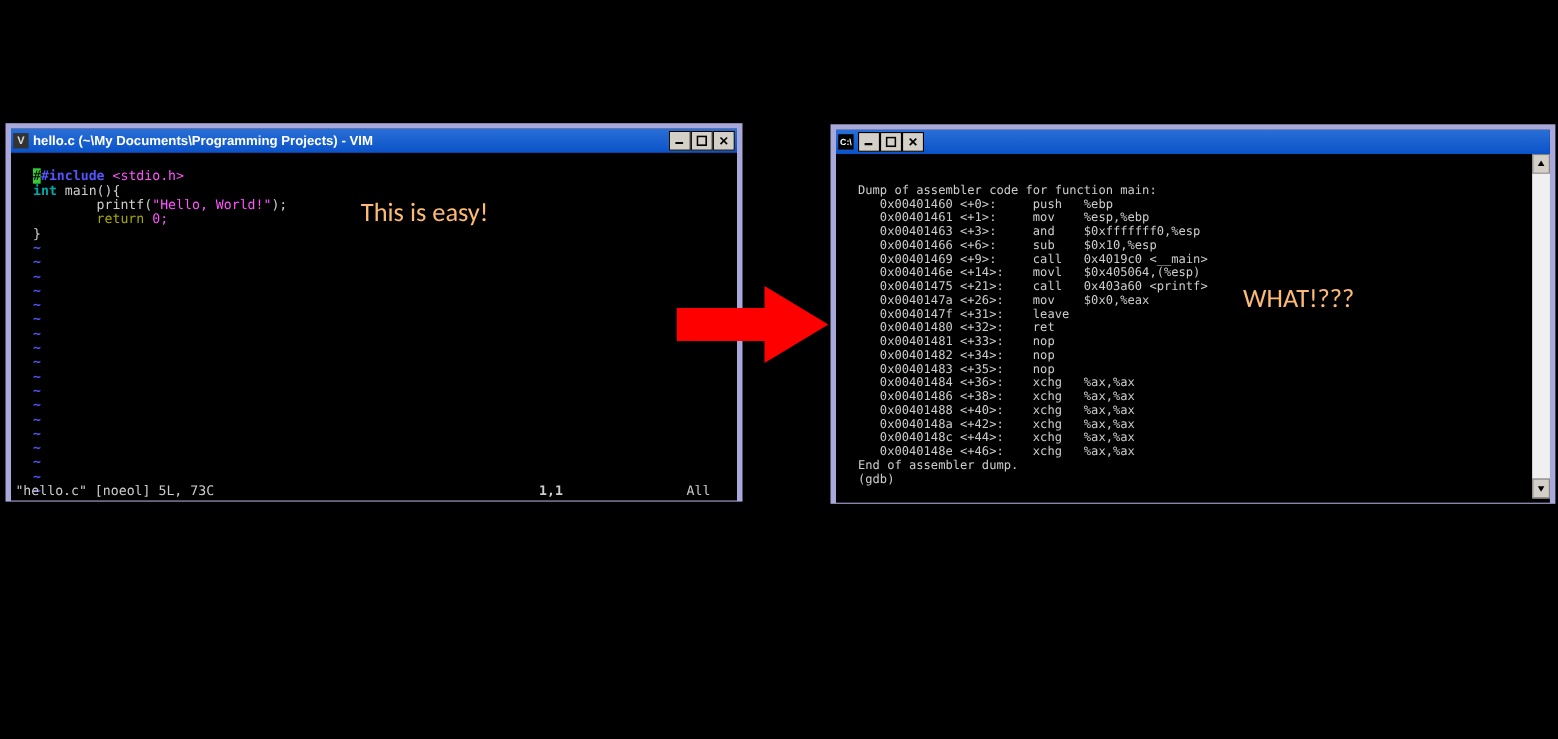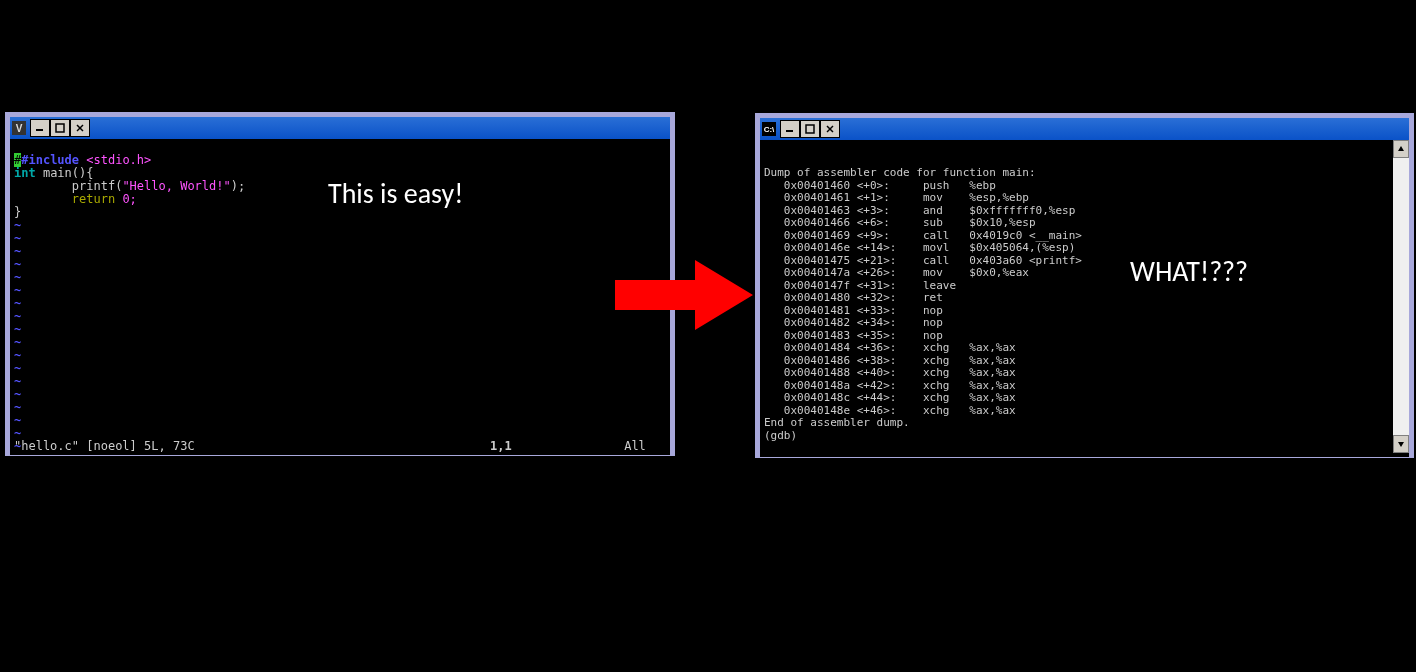--- a/index.html
+++ b/index.html
@@ -60,21 +60,21 @@
     display: flex;
     align-items: center;
     justify-content: center;
     cursor: pointer;
     font-family: Tahoma, sans-serif;
   }
   .content {
     position: relative;
     background: #000;
     height: calc(100% - 22px);
-    padding: 2px 4px;
+    padding: 2px 20px;
     font-size: 12px;
     line-height: 13px;
     white-space: pre;
     color: #ccc;
   }
   .scrollbar-v {
     position: absolute;
     right: 0;
     top: 22px;
     bottom: 0;
@@ -97,23 +97,23 @@
 
   
   .kw-blue { color: #5454ff; font-weight:bold;}
   .kw-cyan { color: #00a8a8; font-weight:bold;}
   .kw-yellow { color: #a8a800; }
   .str-magenta { color: #ff54ff; }
   .tilde { color: #5454ff; font-weight:bold; display:block;}
   .cursor-block { background:#33cc33; color:#000;}
   .annotation {
     position: absolute;
-    color: #ffffff;
+    color: #fdba74;
     font-family: Calibri, Arial, sans-serif;
-    font-size: 28px;
+    font-size: 24px;
   }
   .statusbar {
     position:absolute;
     bottom:2px;
     left:4px;
     right:4px;
     color:#ccc;
     font-size:12px;
     display:flex;
   }
@@ -129,20 +129,21 @@
   }
   .asm-line { color: #ccc; }
   .content.right-content { padding-right: 18px; font-size:11px; line-height:12.5px;}
 </style>
 </head>
 <body>
 
 <div class="window" style="left:5px; top:112px; width:670px; height:344px;">
   <div class="titlebar">
     <span class="appicon">V</span>
+    <span class="title">hello.c (~\My Documents\Programming Projects) - VIM</span>
     <div class="winbuttons">
       <div class="winbtn">
         <svg width="10" height="10">
             <line x1="1" y1="7" x2="8" y2="7" stroke="#000" stroke-width="2"></line>
           </svg>
       </div>
       <div class="winbtn">
         <svg width="10" height="10">
             <rect x="1" y="1" width="8" height="8" fill="none" stroke="#000" stroke-width="1.5"></rect>
           </svg>

